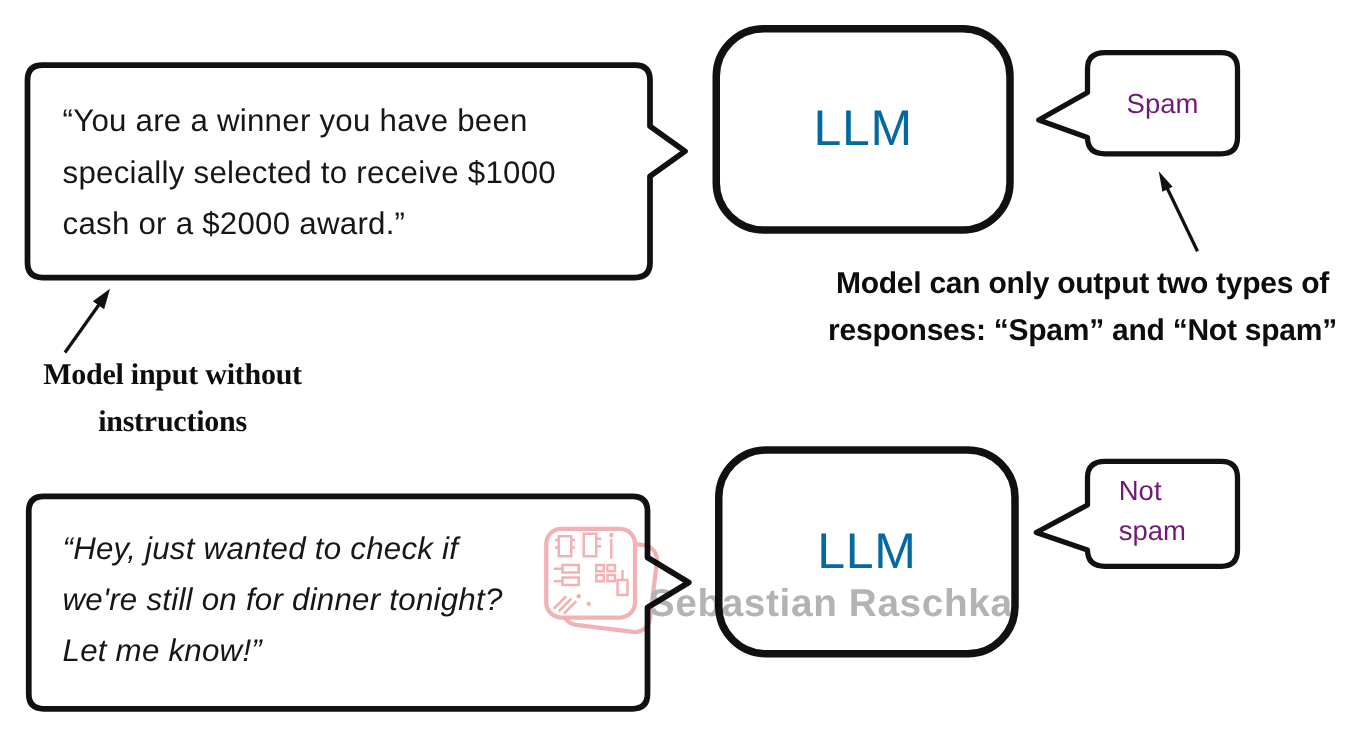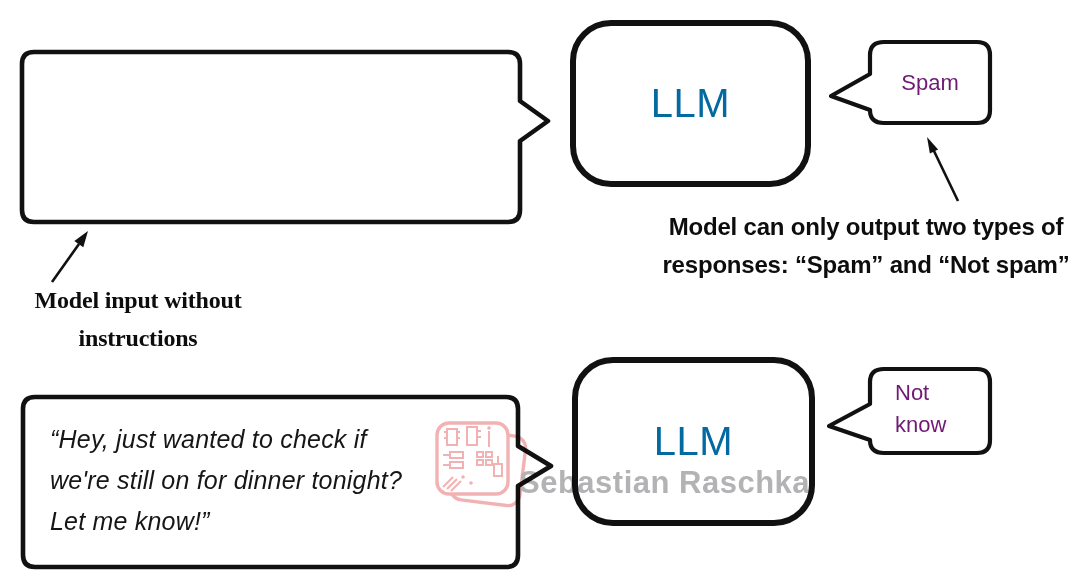--- a/index.html
+++ b/index.html
@@ -121,33 +121,36 @@
         <circle cx="463" cy="477" r="1.8" fill="#f2b2b4" stroke="none"></circle>
         <circle cx="471" cy="483" r="1.8" fill="#f2b2b4" stroke="none"></circle>
         <line x1="443" y1="487" x2="453" y2="477"></line>
         <line x1="447" y1="489" x2="457" y2="479"></line>
         <line x1="451" y1="491" x2="461" y2="481"></line>
       </g>
       <text x="519" y="493" font-family="Liberation Sans, sans-serif" font-size="31" font-weight="bold" fill="#b3b3b5" letter-spacing="0.5">Sebastian Raschka</text>
     </g>
   </svg>
 
+  <div class="txt bubble-text" style="left:50px; top:77px; width:462px;">“You are a winner you have been
+specially selected to receive $1000
+cash or a $2000 award.”</div>
 
   <div class="txt bubble-text" style="left:50px; top:419px; width:462px;font-style:italic;">“Hey, just wanted to check if
 we're still on for dinner tonight?
 Let me know!”</div>
 
   <div class="txt llm-label" style="left:573px; top:23px; width:235px; height:161px;">LLM</div>
 
   <div class="txt llm-label" style="left:575px; top:360px; width:237px; height:163px;">LLM</div>
 
   <div class="txt small-bubble-label centered-flex" style="left:870px; top:42px; width:120px; height:81px;">Spam</div>
 
   <div class="txt small-bubble-label" style="left:895px; top:377px; line-height:32px;">Not
-know</div>
+spam</div>
 
   <div class="txt note" style="left:18px; top:281px; width:240px;font-family:Liberation Serif, serif;">Model input without
 instructions</div>
 
   <div class="txt note" style="left:646px; top:208px; width:440px;">Model can only output two types of
 responses: “Spam” and “Not spam”</div>
 
 </div>
 
 </body></html>

